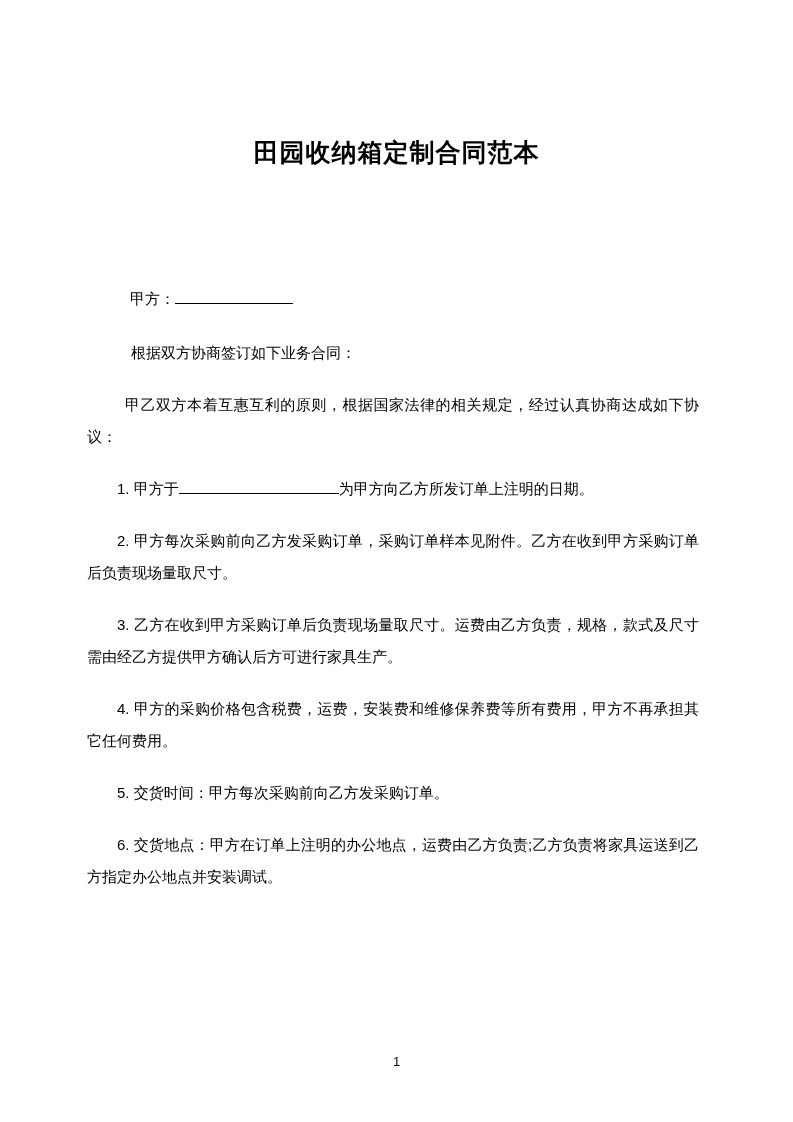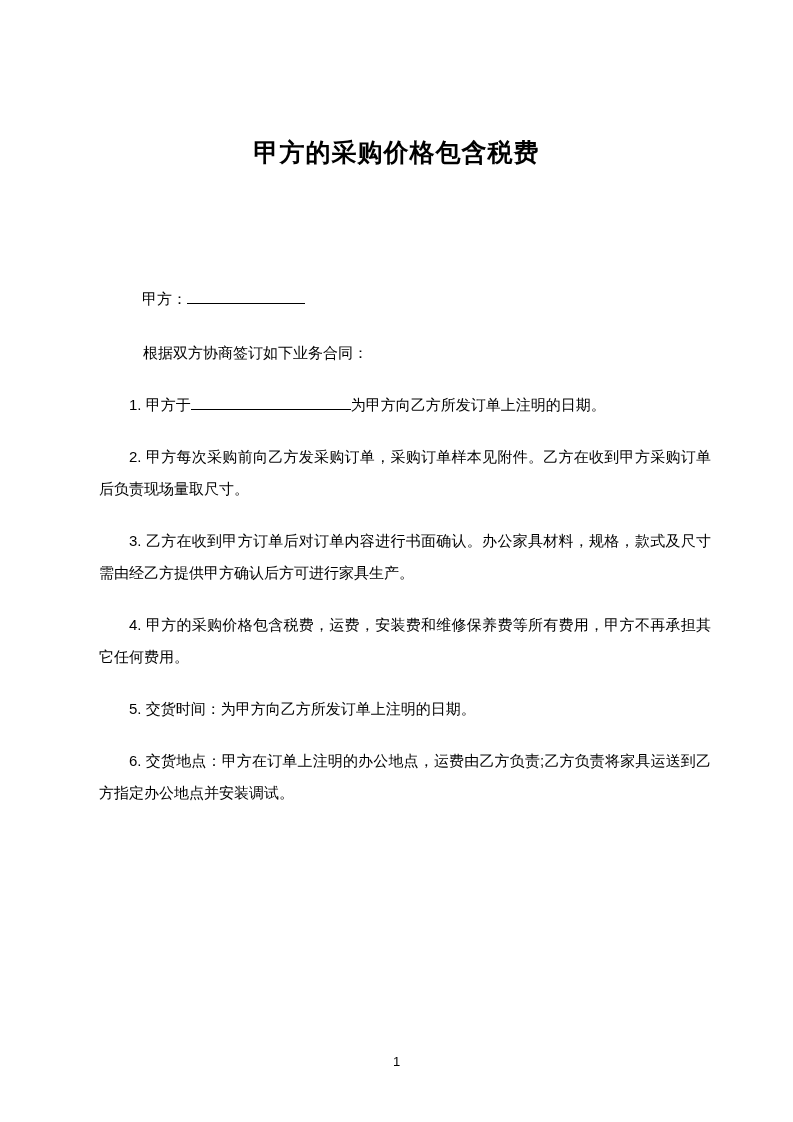--- a/index.html
+++ b/index.html
@@ -27,21 +27,21 @@
     width: 793px;
     text-align: center;
     font-size: 25px;
     font-weight: bold;
     letter-spacing: 1px;
     line-height: 1.3;
   }
   .body-wrap {
     position: absolute;
     top: 283px;
-    left: 98px;
+    left: 86px;
     width: 613px;
   }
   .para {
     font-size: 15px;
     line-height: 32px;
     margin: 0 0 20px 1px;
     text-align: justify;
     word-break: break-all;
   }
   .para.indent1 {
@@ -79,55 +79,56 @@
     width: 793px;
     text-align: center;
     font-size: 13px;
   }
 </style>
 </head>
 <body>
 
 <div class="page">
 
-  <div class="doc-title">甲方的采购价格包含税费</div>
+  <div class="doc-title">田园收纳箱定制合同范本</div>
 
   <div class="body-wrap">
 
     <div class="field-row">
       <span>甲方：</span><span class="blank-line blank-short"></span>
     </div>
 
 
     <p class="para indent1">根据双方协商签订如下业务合同：</p>
 
+    <p class="para indent-half">甲乙双方本着互惠互利的原则，根据国家法律的相关规定，经过认真协商达成如下协议：</p>
 
     <p class="para indent2">
       <span>1.</span>
       <span>甲方于</span><span class="blank-line blank-long"></span><span>为甲方向乙方所发订单上注明的日期。</span>
     </p>
 
     <p class="para indent2">
       <span>2.</span>
       <span>甲方每次采购前向乙方发采购订单，采购订单样本见附件。乙方在收到甲方采购订单后负责现场量取尺寸。</span>
     </p>
 
     <p class="para indent2">
       <span>3.</span>
-      <span>乙方在收到甲方订单后对订单内容进行书面确认。办公家具材料，规格，款式及尺寸需由经乙方提供甲方确认后方可进行家具生产。</span>
+      <span>乙方在收到甲方采购订单后负责现场量取尺寸。运费由乙方负责，规格，款式及尺寸需由经乙方提供甲方确认后方可进行家具生产。</span>
     </p>
 
     <p class="para indent2">
       <span>4.</span>
       <span>甲方的采购价格包含税费，运费，安装费和维修保养费等所有费用，甲方不再承担其它任何费用。</span>
     </p>
 
     <p class="para indent2">
       <span>5.</span>
-      <span>交货时间：为甲方向乙方所发订单上注明的日期。</span>
+      <span>交货时间：甲方每次采购前向乙方发采购订单。</span>
     </p>
 
     <p class="para indent2">
       <span>6.</span>
       <span>交货地点：甲方在订单上注明的办公地点，运费由乙方负责;乙方负责将家具运送到乙方指定办公地点并安装调试。</span>
     </p>
 
   </div>
 
   <div class="page-number">1</div>

